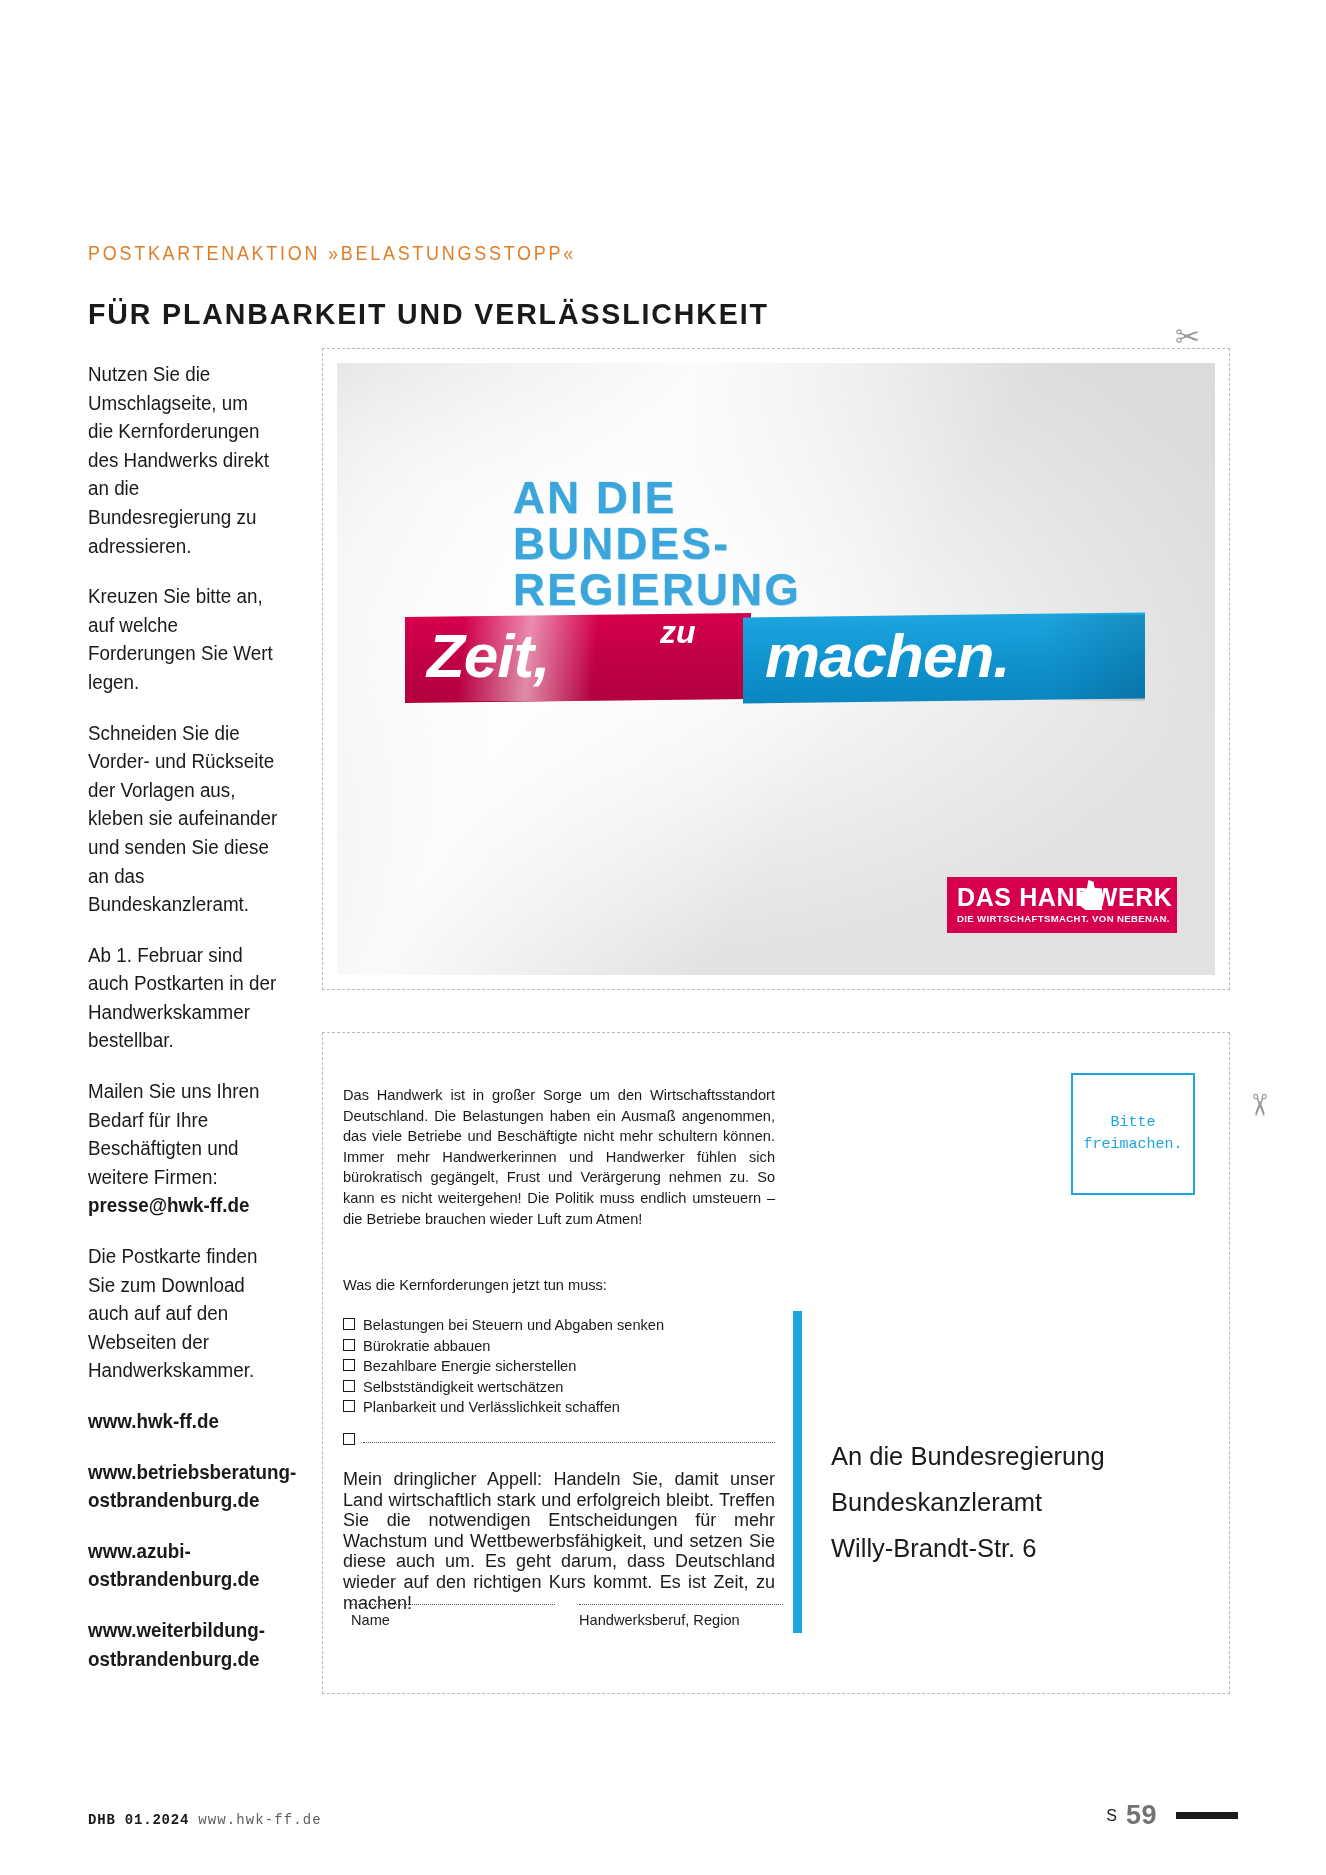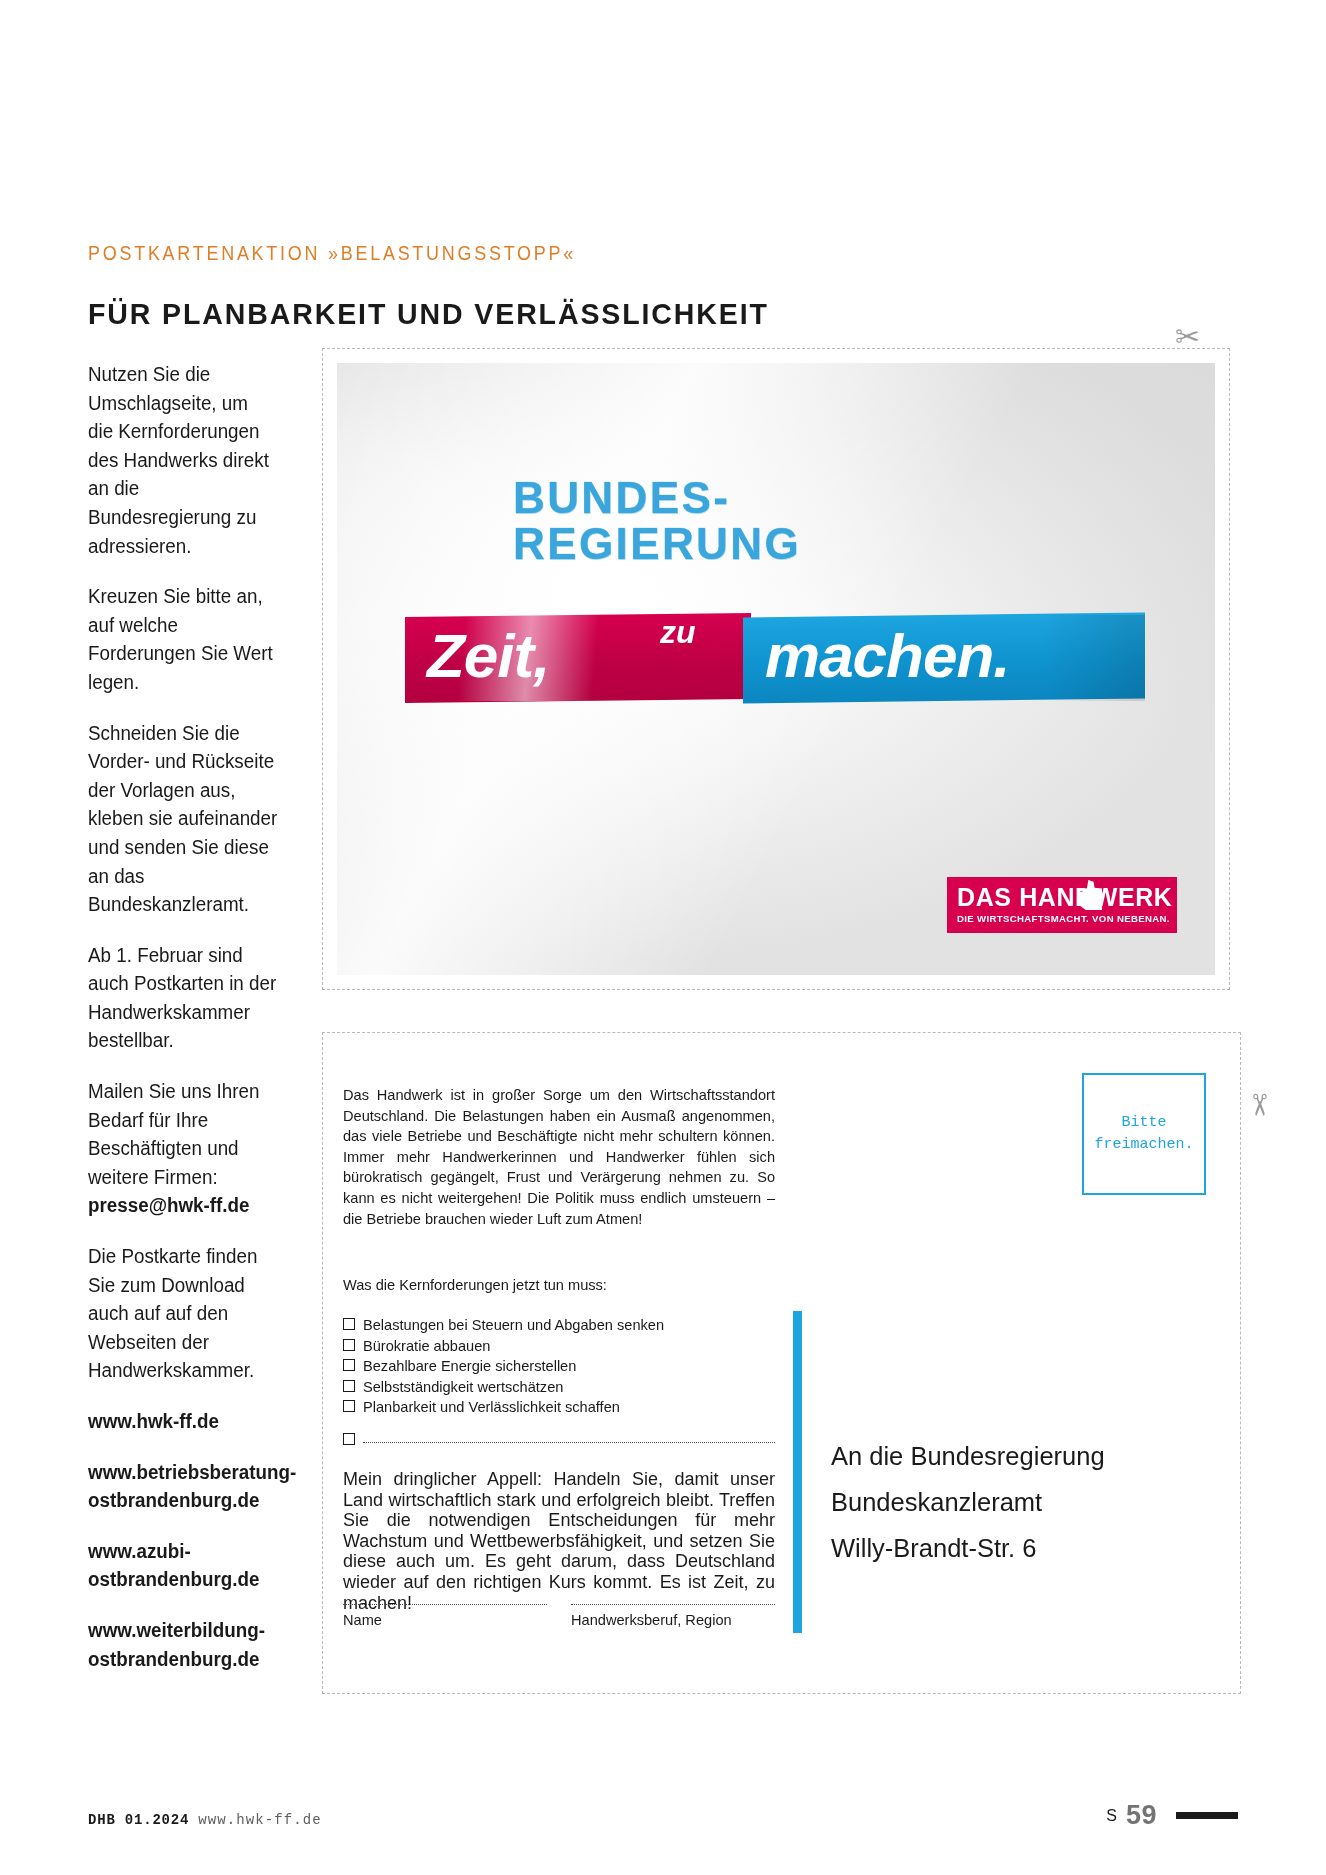--- a/index.html
+++ b/index.html
@@ -83,21 +83,20 @@
     left: 322px;
     top: 348px;
     width: 906px;
     height: 640px;
   }
   #card-back {
     left: 322px;
     top: 1032px;
     width: 906px;
     height: 660px;
-    padding-left: 11px;
   }
 
   
   .pc-img {
     position: absolute;
     left: 14px;
     top: 14px;
     right: 14px;
     bottom: 14px;
     background:
@@ -301,21 +300,21 @@
     top: 436px;
     width: 432px;
     font-family: "Liberation Sans", sans-serif;
     font-size: 18px;
     line-height: 20.6px;
     color: #1a1a1a;
     text-align: justify;
   }
   .sign-lines {
     position: absolute;
-    left: 20px;
+    left: 28px;
     top: 570px;
     width: 432px;
     display: flex;
     gap: 24px;
   }
   .sign-lines .col { flex: 1 1 0; }
   .sign-lines .rule {
     border-bottom: 1.2px dotted #4d4d4d;
     height: 1px;
     margin-bottom: 7px;
@@ -450,20 +449,21 @@
   </div>
 
   <div class="scissor" id="scissor-top">✂</div>
   <div class="scissor" id="scissor-side">✂</div>
 
   <div class="card" id="card-front">
     <div class="pc-img">
       <div class="pc-sheen"></div>
 
       <div class="stamp-text">
+        <div>AN DIE</div>
         <div>BUNDES-</div>
         <div>REGIERUNG</div>
       </div>
 
       <div class="band">
         <div class="red"></div>
         <div class="blue"></div>
         <div class="w1">Zeit,</div>
         <div class="w2">zu</div>
         <div class="w3">machen.</div>

